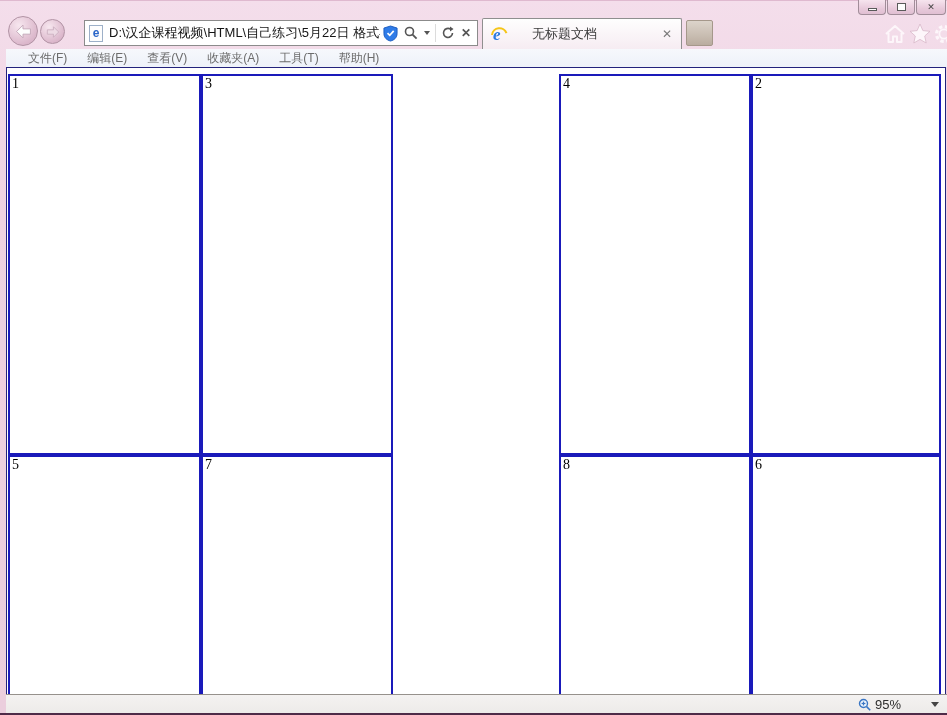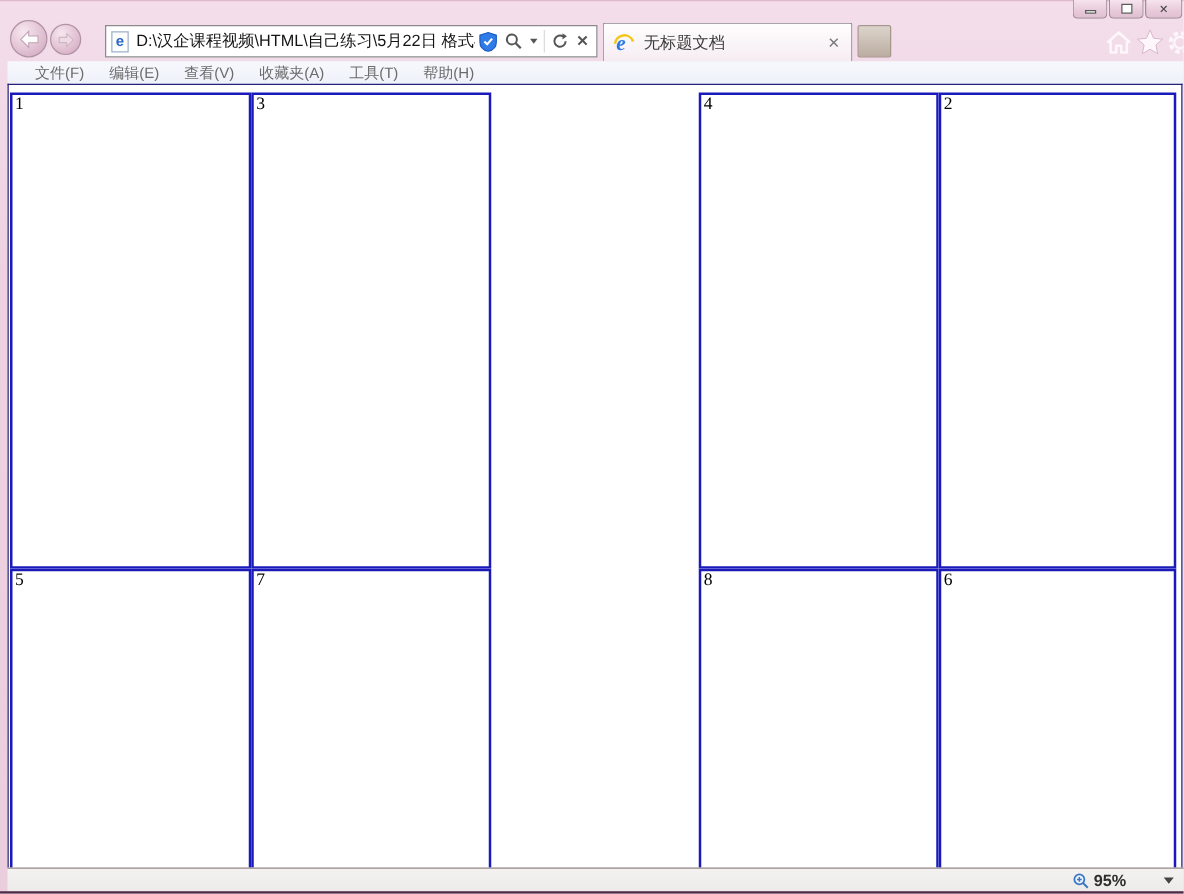--- a/index.html
+++ b/index.html
@@ -53,21 +53,21 @@
   .caret-down { width:0; height:0; border-left:3.5px solid transparent; border-right:3.5px solid transparent; border-top:4px solid #555; }
   .addr-sep { flex:0 0 auto; width:1px; height:18px; background:#dcdcdc; margin:0 2px; }
   .stop-x { font-size:12px; color:#555; font-weight:bold; line-height:1; }
 
   .browser-tab {
     position:absolute; left:482px; top:18px; width:200px; height:31px;
     background:linear-gradient(#fefefe,#f6ecf2);
     border:1px solid #8f8f8f; border-bottom:none; border-radius:2px 2px 0 0;
     display:flex; align-items:center; padding:0 6px 0 7px;
   }
-  .tab-title { flex:1 1 auto; font-size:13px; color:#3a3a3a; margin-left:7px; white-space:nowrap; overflow:hidden; }
+  .tab-title { flex:1 1 auto; font-size:13px; color:#3a3a3a; margin-left:24px; white-space:nowrap; overflow:hidden; }
   .tab-close { flex:0 0 auto; font-size:12px; color:#7a7a7a; padding:1px 3px; line-height:1; }
 
   .new-tab-button {
     position:absolute; left:686px; top:20px; width:27px; height:26px;
     background:linear-gradient(#dcd4cb,#c5b9ad 70%,#baaca0);
     border:1px solid #a5988b; border-radius:2px;
   }
 
   .toolbar-icon { position:absolute; top:22px; width:23px; height:23px; display:flex; align-items:center; justify-content:center; }
   .home-button { left:883px; }
@@ -105,21 +105,21 @@
   .pos-7 { left:744px; top:387px; width:190px; height:381px; }
 
   
   .statusbar {
     position:absolute; left:6px; right:0; top:694px; height:19px;
     background:linear-gradient(#f4f2f1,#edebe9);
     border-top:1px solid #96918c;
   }
   .zoom-control {
     position:absolute; left:852px; top:1px; height:17px;
-    display:flex; align-items:center;font-weight:bold;
+    display:flex; align-items:center;
   }
   .zoom-label { font-size:13px; color:#2e2e2e; margin-left:3px; }
   .zoom-caret { margin-left:30px; width:0; height:0; border-left:4px solid transparent; border-right:4px solid transparent; border-top:5px solid #444; }
 
   .bottom-frame { position:absolute; left:0; top:713px; width:947px; height:2px; background:#4e2b48; }
   .top-frame-line { position:absolute; left:0; top:0; width:947px; height:1px; background:#dfb9cf; }
 </style>
 </head>
 <body>
 

